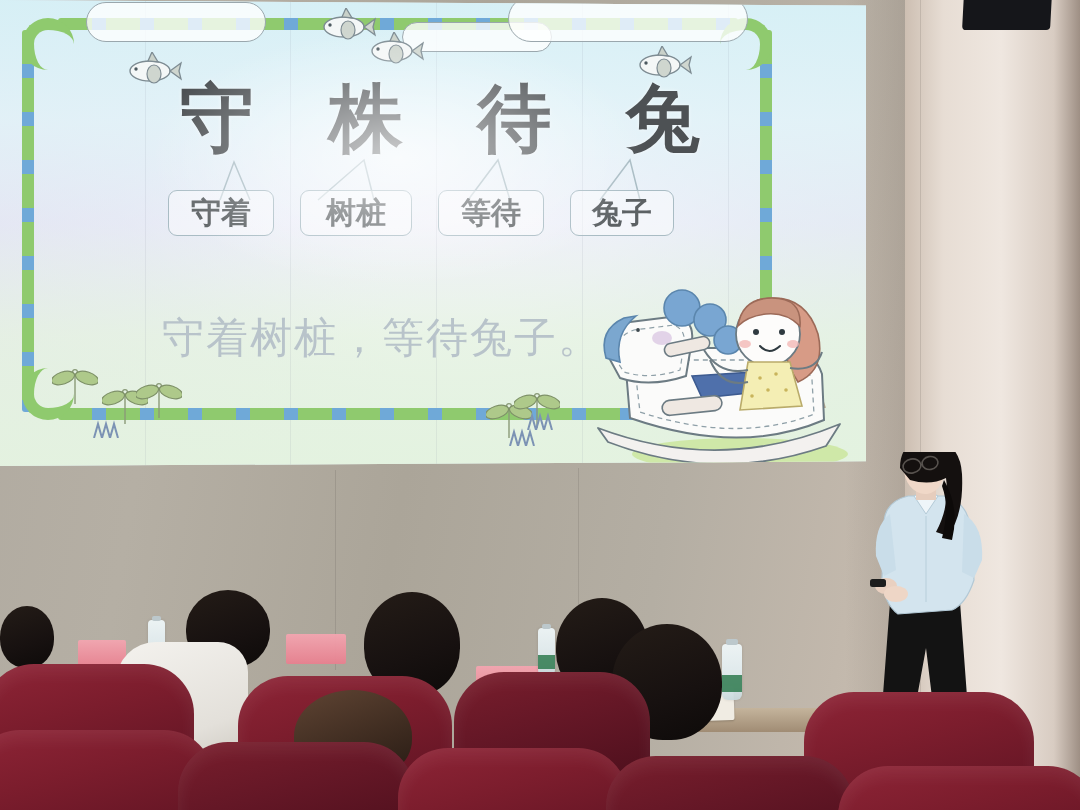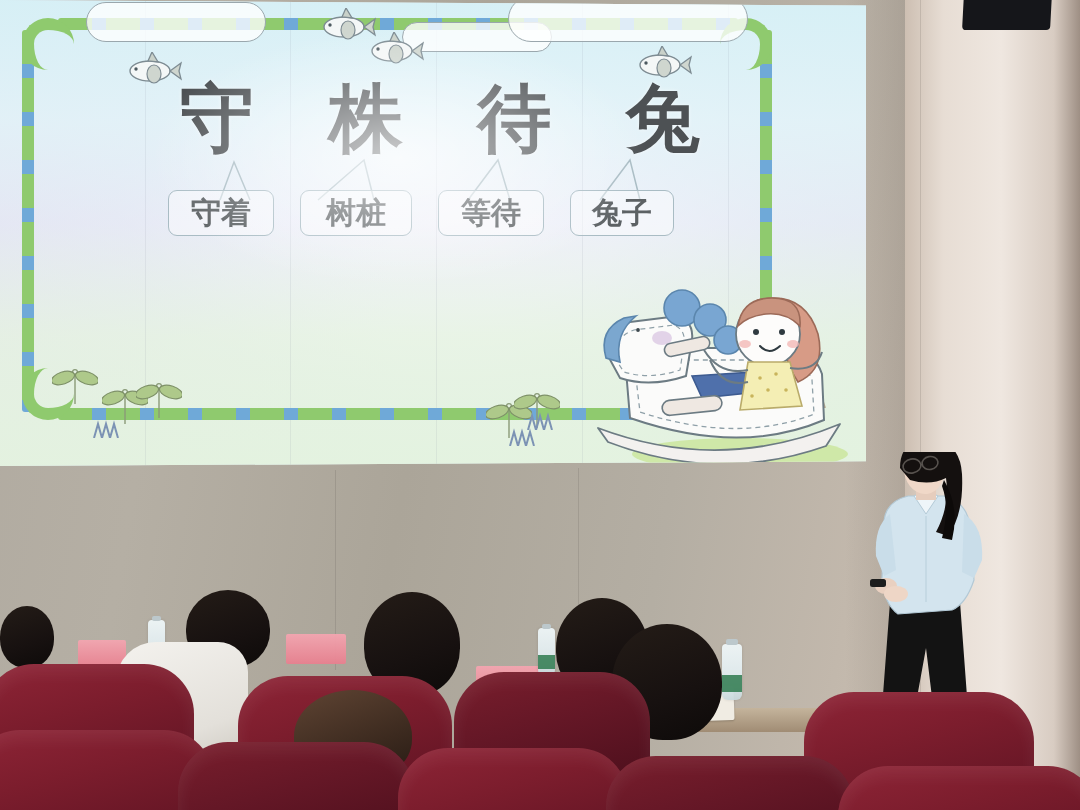--- a/index.html
+++ b/index.html
@@ -286,20 +286,21 @@
           <span>树桩</span>
         </div>
         <div class="callout co2">
           <span>等待</span>
         </div>
         <div class="callout co3">
           <span>兔子</span>
         </div>
       </div>
 
+      <div class="sentence">守着树桩，等待兔子。</div>
 
       <div class="sprout" style="left:52px; top:358px;">
         <svg width="46" height="46" viewBox="0 0 46 46">
           <line x1="23" y1="46" x2="23" y2="16" stroke="#8a9a78" stroke-width="1.4"></line>
           <circle cx="23" cy="14" r="2.4" fill="none" stroke="#8a9a78" stroke-width="1.3"></circle>
           <ellipse cx="11" cy="20" rx="12" ry="6" transform="rotate(-18 11 20)" fill="#aec98a" stroke="#7e9168" stroke-width="1.2"></ellipse>
           <ellipse cx="35" cy="20" rx="12" ry="6" transform="rotate(18 35 20)" fill="#aec98a" stroke="#7e9168" stroke-width="1.2"></ellipse>
         </svg>
       </div>
       <div class="sprout" style="left:102px; top:378px;">

